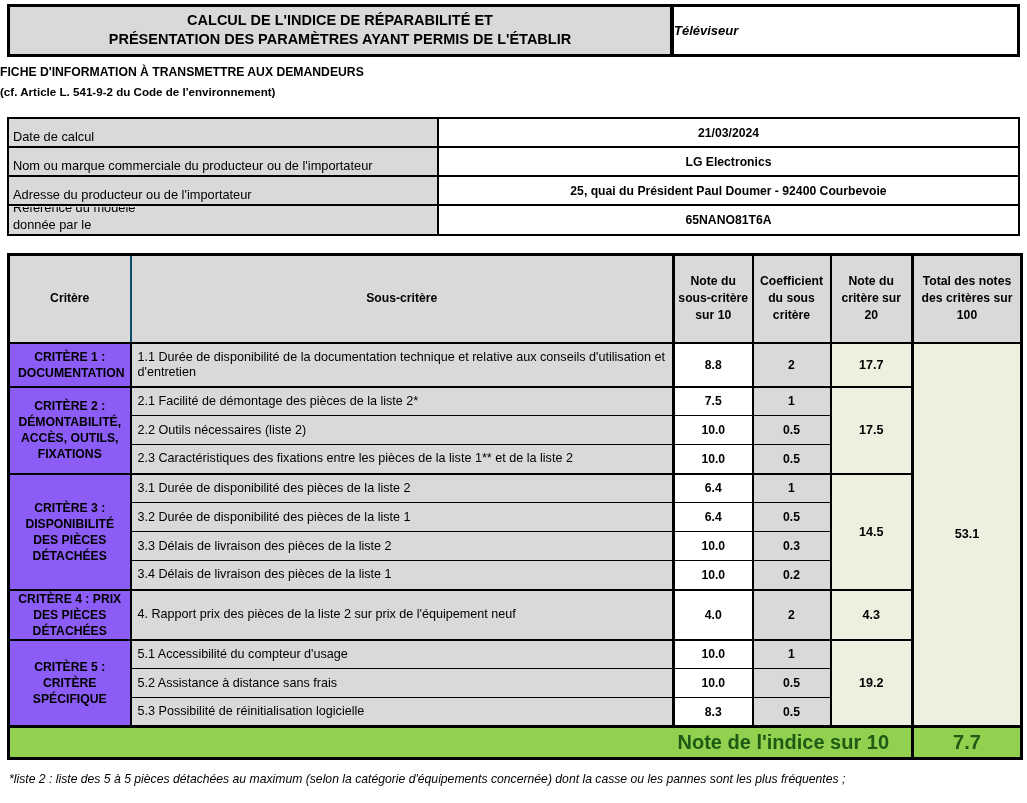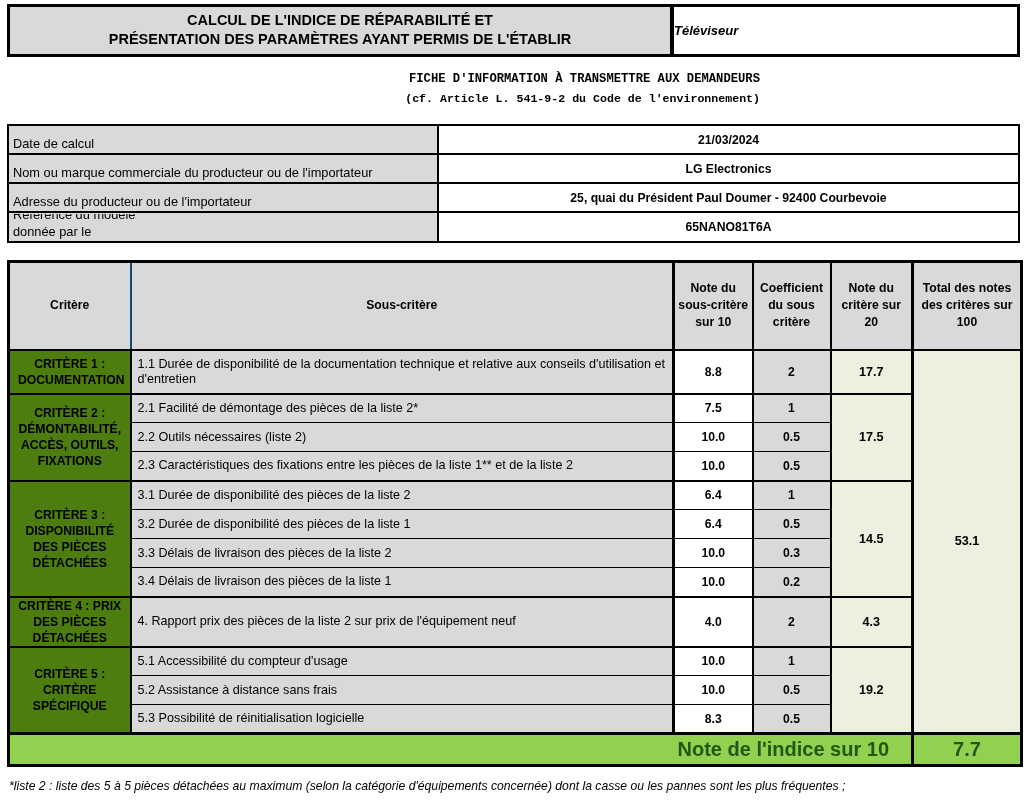--- a/index.html
+++ b/index.html
@@ -21,21 +21,21 @@
     padding:4px 14px 5px;
   }
   .product-box {
     flex:1; background:#fff;
     border:3px solid #000; border-left:2px solid #000;
     display:flex; align-items:center; 
     font-weight:bold; font-style:italic; font-size:13px;
   }
 
   
-  .subtitle { width:760px; text-align:right; margin-top:15px;font-family:Liberation Mono, monospace; }
+  .subtitle { width:760px; text-align:left; margin-top:8px; }
   .subtitle .l1 { font-weight:bold; font-size:12.2px; }
   .subtitle .l2 { font-weight:bold; font-size:11.6px; margin-top:6px; }
 
   
   table { border-collapse:collapse; }
   .info-table { width:1013px; margin:19px 7px 0; border:2px solid #000; table-layout:fixed; }
   .info-table td { border:2px solid #000; height:29px; }
   .info-table .ilabel {
     width:430px; background:#d9d9d9; vertical-align:bottom;
     font-size:12.8px; padding:1px 2px 2px 4px;
@@ -47,21 +47,21 @@
 
   
   .main-table { width:1013px; margin:17px 7px 0; border:3px solid #000; table-layout:fixed; }
   .main-table td { border:1px solid #000; overflow:hidden; }
   .main-table tr.hdr td {
     background:#d9d9d9; font-weight:bold; font-size:12.2px; line-height:17px;
     text-align:center; vertical-align:middle; height:88px; border-bottom:2px solid #000;
     padding:0 2px;
   }
   .crit {
-    background:#4d7c0f; font-weight:bold; font-size:12.2px; line-height:16px;
+    background:#8b5cf6; font-weight:bold; font-size:12.2px; line-height:16px;
     text-align:center; vertical-align:middle; padding:0 8px;
     border-right:2px solid #000 !important;
   }
   .sub {
     background:#d9d9d9; font-size:12.6px; line-height:15px;
     vertical-align:middle; padding:2px 6px;
     border-right:3px solid #000 !important;
   }
   .n10 { background:#fff; text-align:center; vertical-align:middle; font-weight:bold; font-size:12.2px; border-right:2px solid #000 !important; }
   .coef { background:#d9d9d9; text-align:center; vertical-align:middle; font-weight:bold; font-size:12.2px; border-right:2px solid #000 !important; }

